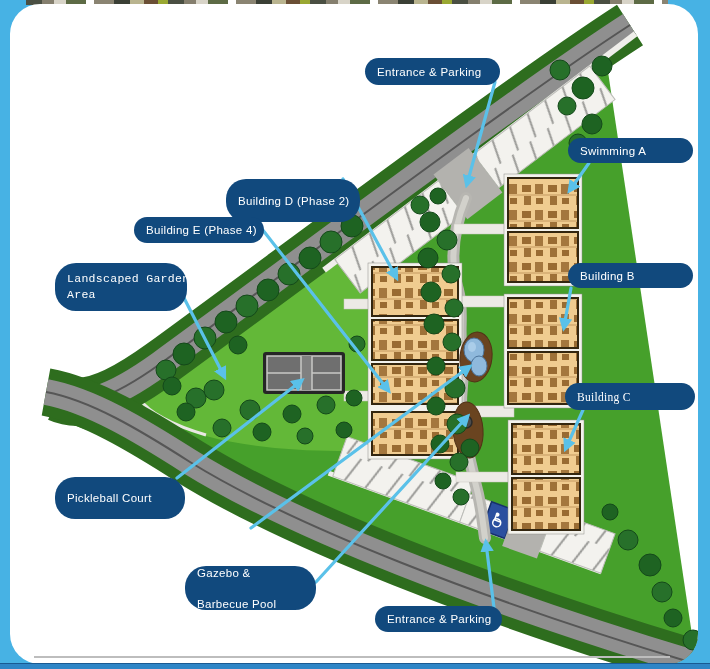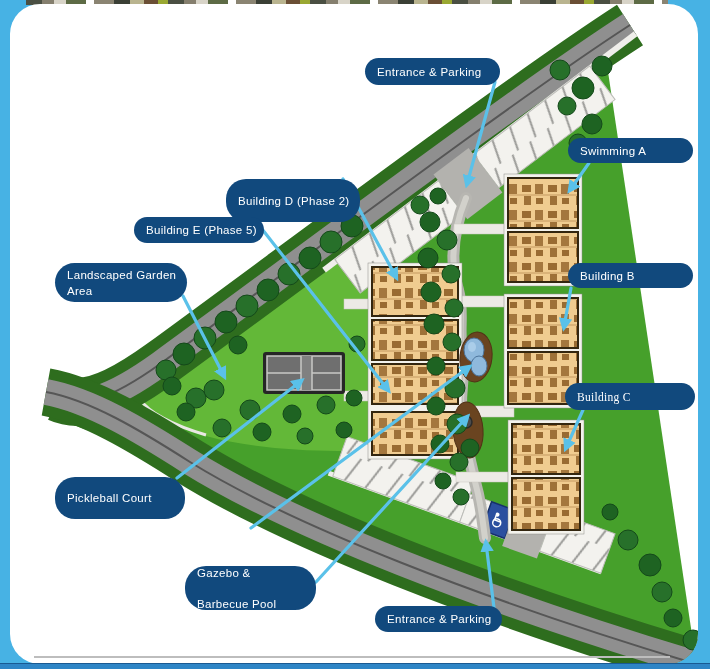--- a/index.html
+++ b/index.html
@@ -234,23 +234,23 @@
         <path d="M494,608 L486,543" marker-end="url(#ah)"></path>
       </g>
     </svg>
 
     <div class="pill" style="left:355px;top:54px;width:135px;height:27px;">Entrance &amp; Parking</div>
 
     <div class="pill" style="left:558px;top:134px;width:125px;height:25px;">Swimming A</div>
 
     <div class="pill" style="left:216px;top:159px;width:134px;height:43px;margin-top:16px;">Building D (Phase 2)</div>
 
-    <div class="pill" style="left:124px;top:213px;width:130px;height:26px;">Building E (Phase 5)</div>
-
-    <div class="pill two" style="left:45px;top:259px;width:132px;height:39px;">
+    <div class="pill" style="left:124px;top:213px;width:130px;height:26px;">Building E (Phase 4)</div>
+
+    <div class="pill two" style="left:45px;top:259px;width:132px;height:48px;font-family:Liberation Mono, monospace;">
       <span>Landscaped Garden</span>
       <span>Area</span>
     </div>
 
     <div class="pill" style="left:558px;top:259px;width:125px;height:25px;">Building B</div>
 
     <div class="pill" style="left:555px;top:379px;width:130px;height:27px;font-family:Liberation Serif, serif;">Building C</div>
 
     <div class="pill" style="left:45px;top:473px;width:130px;height:42px;">Pickleball Court</div>
 

